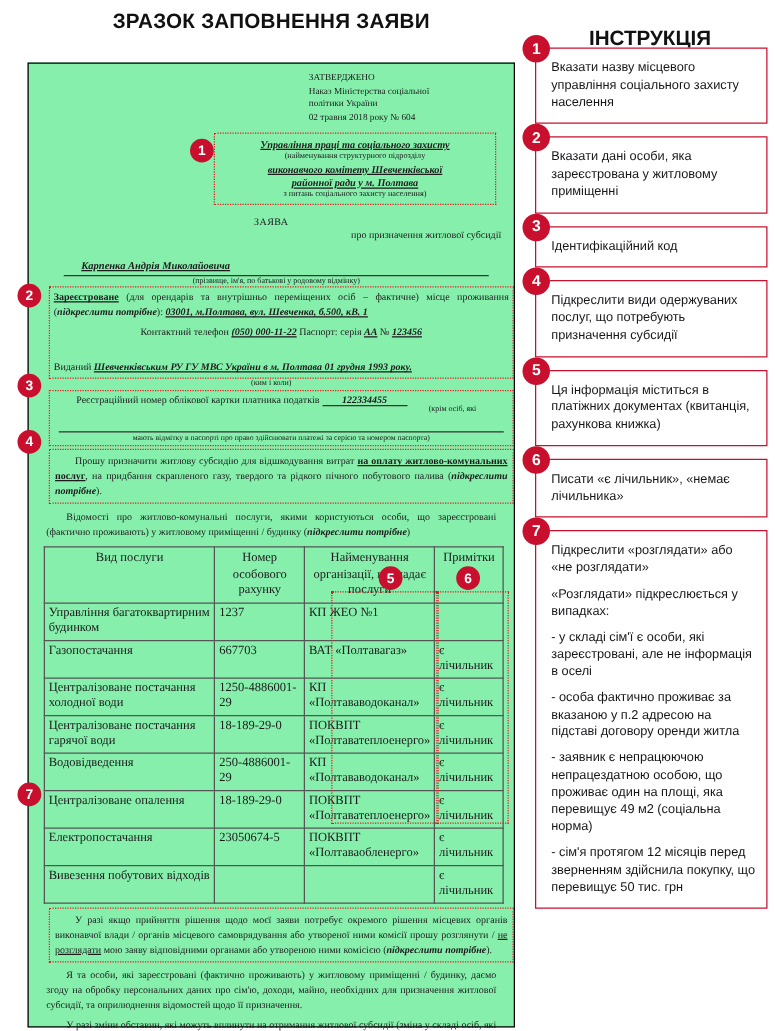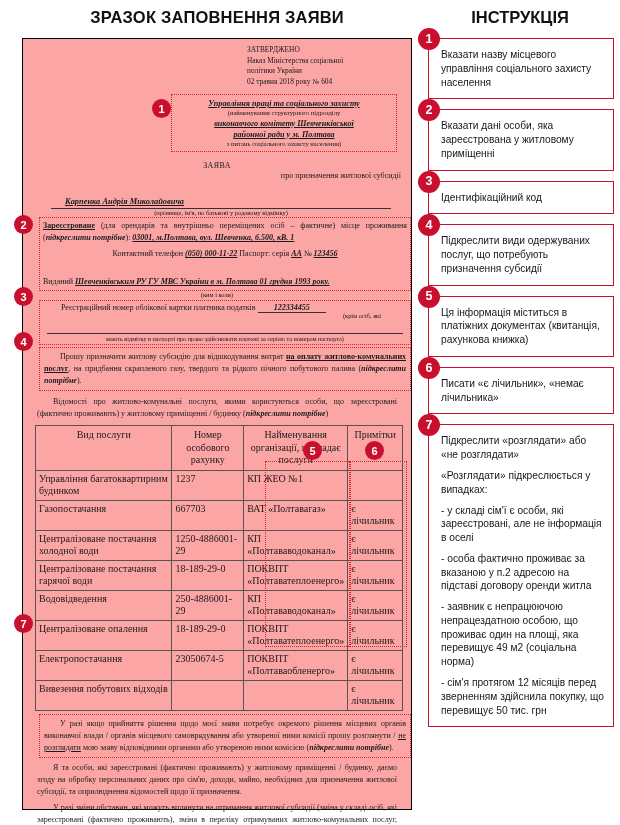--- a/index.html
+++ b/index.html
@@ -14,30 +14,30 @@
 
   
   .head-left {
     position: absolute; left: 22px; top: 8px; width: 390px;
     text-align: center;
     font-family: "Liberation Sans", sans-serif;
     font-weight: bold; font-size: 16.5px; letter-spacing: .2px;
     color: #111;
   }
   .head-right {
-    position: absolute; left: 430px; top: 8px; width: 180px;
+    position: absolute; left: 430px; top: 22px; width: 180px;
     text-align: center;
     font-weight: bold; font-size: 16.5px; color: #111;
   }
 
   
   .sheet {
-    position: absolute; left: 22px; top: 38px;
+    position: absolute; left: 22px; top: 50px;
     width: 390px; height: 772px;
-    border: 1.4px solid #000; background: #fca5a5;
+    border: 1.4px solid #000; background: #86efac;
     font-family: "Liberation Serif", serif;
     color: #1b1b1b;
   }
   .sheet-inner { position: relative; width: 100%; height: 100%; padding: 6px 10px 0 10px; }
 
   .approve {
     margin-left: 214px; width: 165px;
     font-size: 7.4px; line-height: 1.45; color: #1b1b1b;
   }
 

